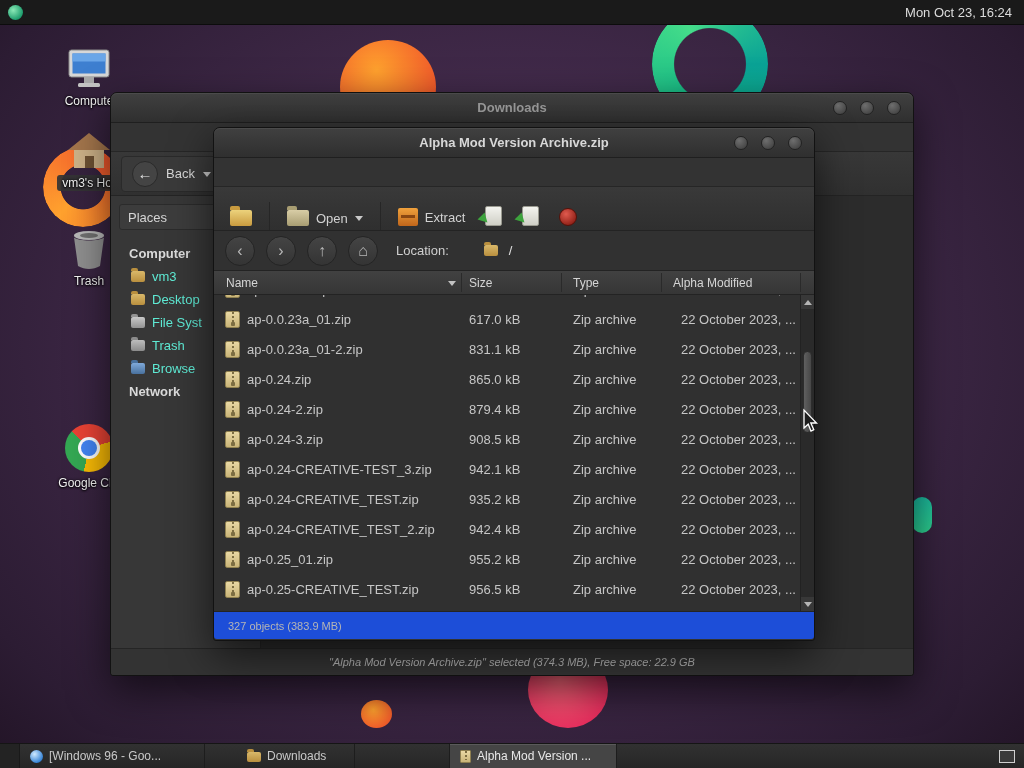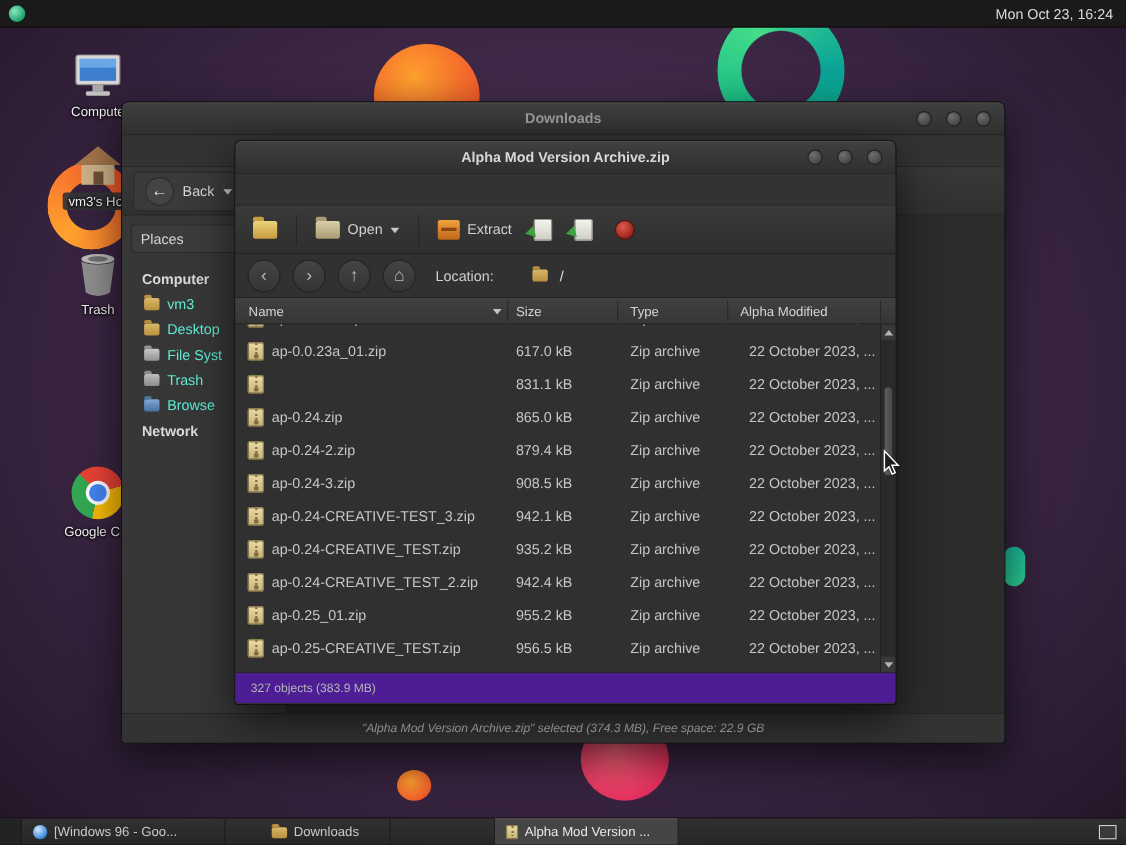--- a/index.html
+++ b/index.html
@@ -97,21 +97,21 @@
   .side-item [data-icon-slot].icon-network::before { background:#49719e; }
   .side-item [data-icon-slot].icon-drive { background:linear-gradient(#c9c9c9,#939393); }
   .side-item [data-icon-slot].icon-drive::before { background:#939393; }
   .d-main { flex:1; background:#2c2c2c; }
   .d-status { height:27px; background:#333; border-top:1px solid #252525;
     display:flex; align-items:center; justify-content:center;
     font-size:11px; font-style:italic; color:#b3b3b3; border-radius:0 0 3px 3px; }
 
   
   #win-archive { left:213px; top:127px; width:602px; height:514px; z-index:5; }
-  .a-toolbar { height:44px; display:flex; align-items:center; gap:8px; padding:0 10px;
+  .a-toolbar { height:44px; display:flex; align-items:flex-end; gap:8px; padding:0 10px;
     background: linear-gradient(#393939,#2f2f2f); border-bottom:1px solid #232323; }
   .tb-sep { width:1px; height:28px; background:#262626; margin:0 3px; flex:none; }
   .tbtn { display:flex; align-items:center; gap:7px; font-size:13px; color:#d2d2d2;
     padding:4px 6px; border-radius:3px; }
   .folder-glyph { width:22px; height:16px; position:relative; border-radius:2px;
     background:linear-gradient(#ecd27c,#c99b3f); flex:none; }
   .folder-glyph::before { content:''; position:absolute; top:-4px; left:0; width:10px;
     height:4px; background:#c99b3f; border-radius:2px 2px 0 0; }
   .folder-glyph.tan { background:linear-gradient(#d8cda6,#a89d72); }
   .folder-glyph.tan::before { background:#a89d72; }
@@ -158,21 +158,21 @@
     border-left:1px solid #222; }
   .vs-btn { position:absolute; left:0; width:13px; height:14px; background:#383838;
     display:flex; align-items:center; justify-content:center; }
   .vs-up { top:0; } .vs-down { bottom:0; }
   .tri-up { width:0; height:0; border:4px solid transparent; border-bottom:5px solid #b5b5b5;
     display:block; margin-top:-3px; }
   .tri-down { width:0; height:0; border:4px solid transparent; border-top:5px solid #b5b5b5;
     display:block; margin-top:4px; }
   .vs-thumb { position:absolute; left:2px; top:56px; width:9px; height:82px; border-radius:5px;
     background:linear-gradient(90deg,#606060,#474747); border:1px solid #2d2d2d; }
-  .a-status { height:28px; background:#4c1d95; border-top:1px solid #242424; border-radius:0 0 3px 3px;
+  .a-status { height:28px; background:#1d4ed8; border-top:1px solid #242424; border-radius:0 0 3px 3px;
     display:flex; align-items:center; padding:0 14px; font-size:11px; color:#b5b5b5; }
 
   
   .taskbar { position:absolute; left:0; right:0; bottom:0; height:25px; z-index:8;
     background:linear-gradient(#313131,#262626); border-top:1px solid #151515;
     display:flex; align-items:stretch; }
   .tb-applet { width:20px; background:#232323; border-right:1px solid #191919; flex:none; }
   .tb-items { display:flex;gap:32px; }
   .tb-item { display:flex; align-items:center; gap:6px; padding:0 10px; font-size:12px;
     color:#c9c9c9; border-right:1px solid #1d1d1d; white-space:nowrap; overflow:hidden; }
@@ -388,20 +388,21 @@
         </div>
           <div class="row">
           <span class="zip-icon"></span>
           <span class="cell c-name">ap-0.0.23a_01.zip</span>
           <span class="cell c-size">617.0 kB</span>
           <span class="cell c-type">Zip archive</span>
           <span class="cell c-date">22 October 2023, ...</span>
         </div>
           <div class="row">
           <span class="zip-icon"></span>
+          <span class="cell c-name">ap-0.0.23a_01-2.zip</span>
           <span class="cell c-size">831.1 kB</span>
           <span class="cell c-type">Zip archive</span>
           <span class="cell c-date">22 October 2023, ...</span>
         </div>
           <div class="row">
           <span class="zip-icon"></span>
           <span class="cell c-name">ap-0.24.zip</span>
           <span class="cell c-size">865.0 kB</span>
           <span class="cell c-type">Zip archive</span>
           <span class="cell c-date">22 October 2023, ...</span>

